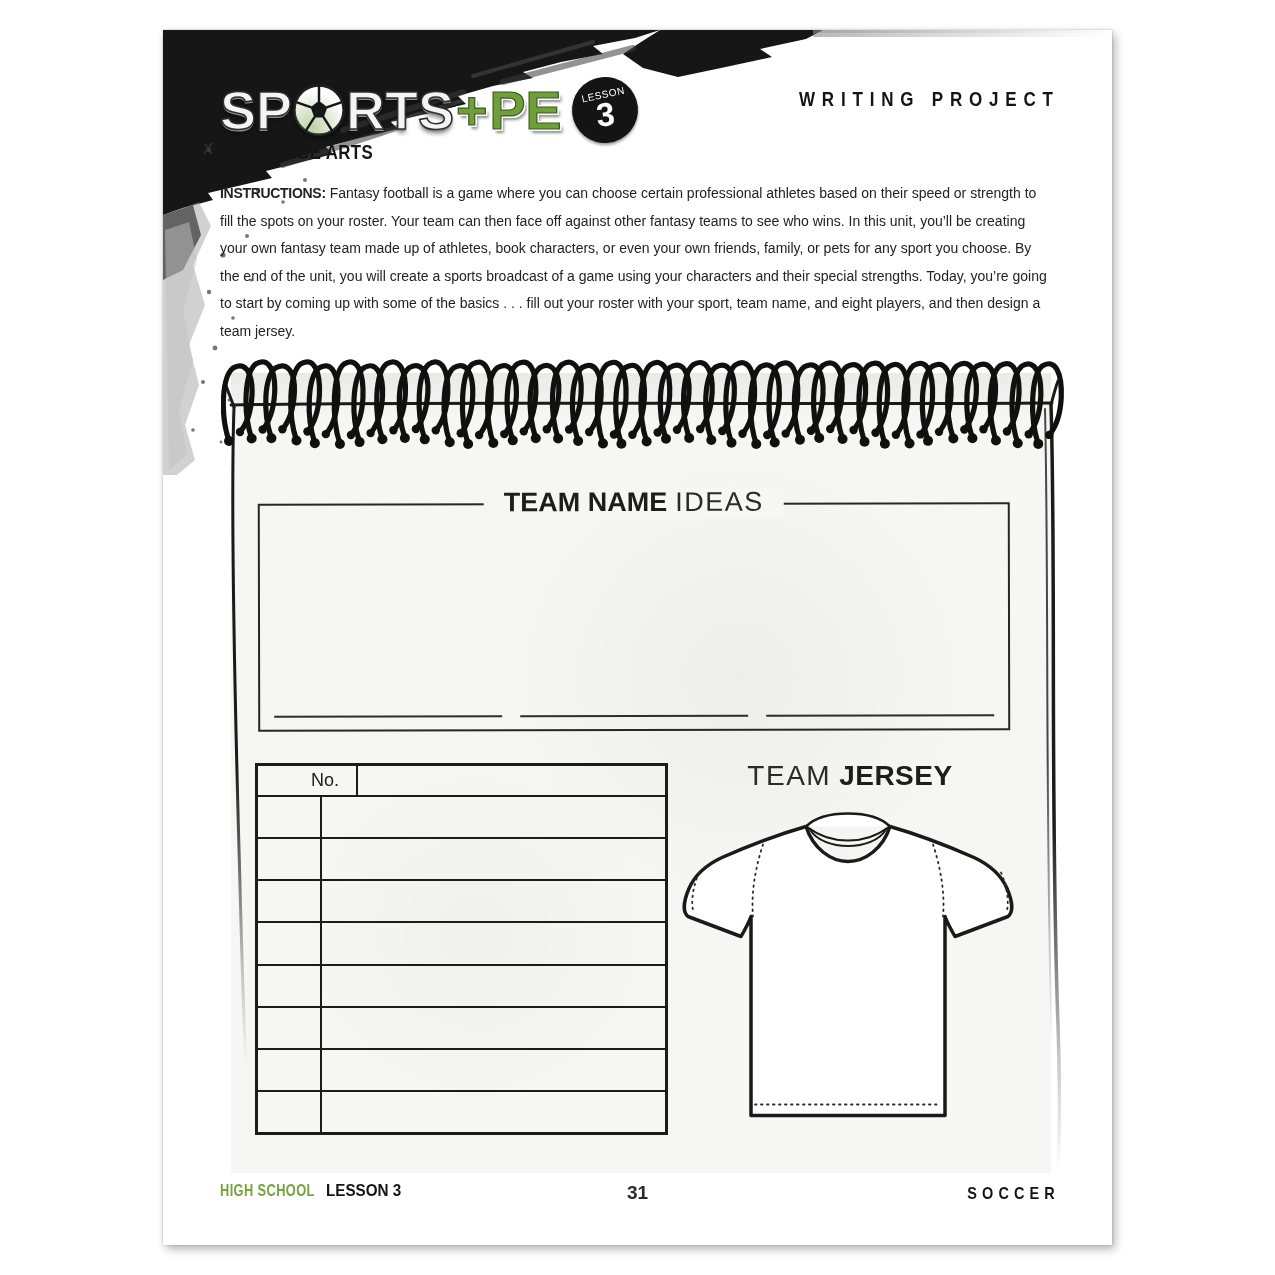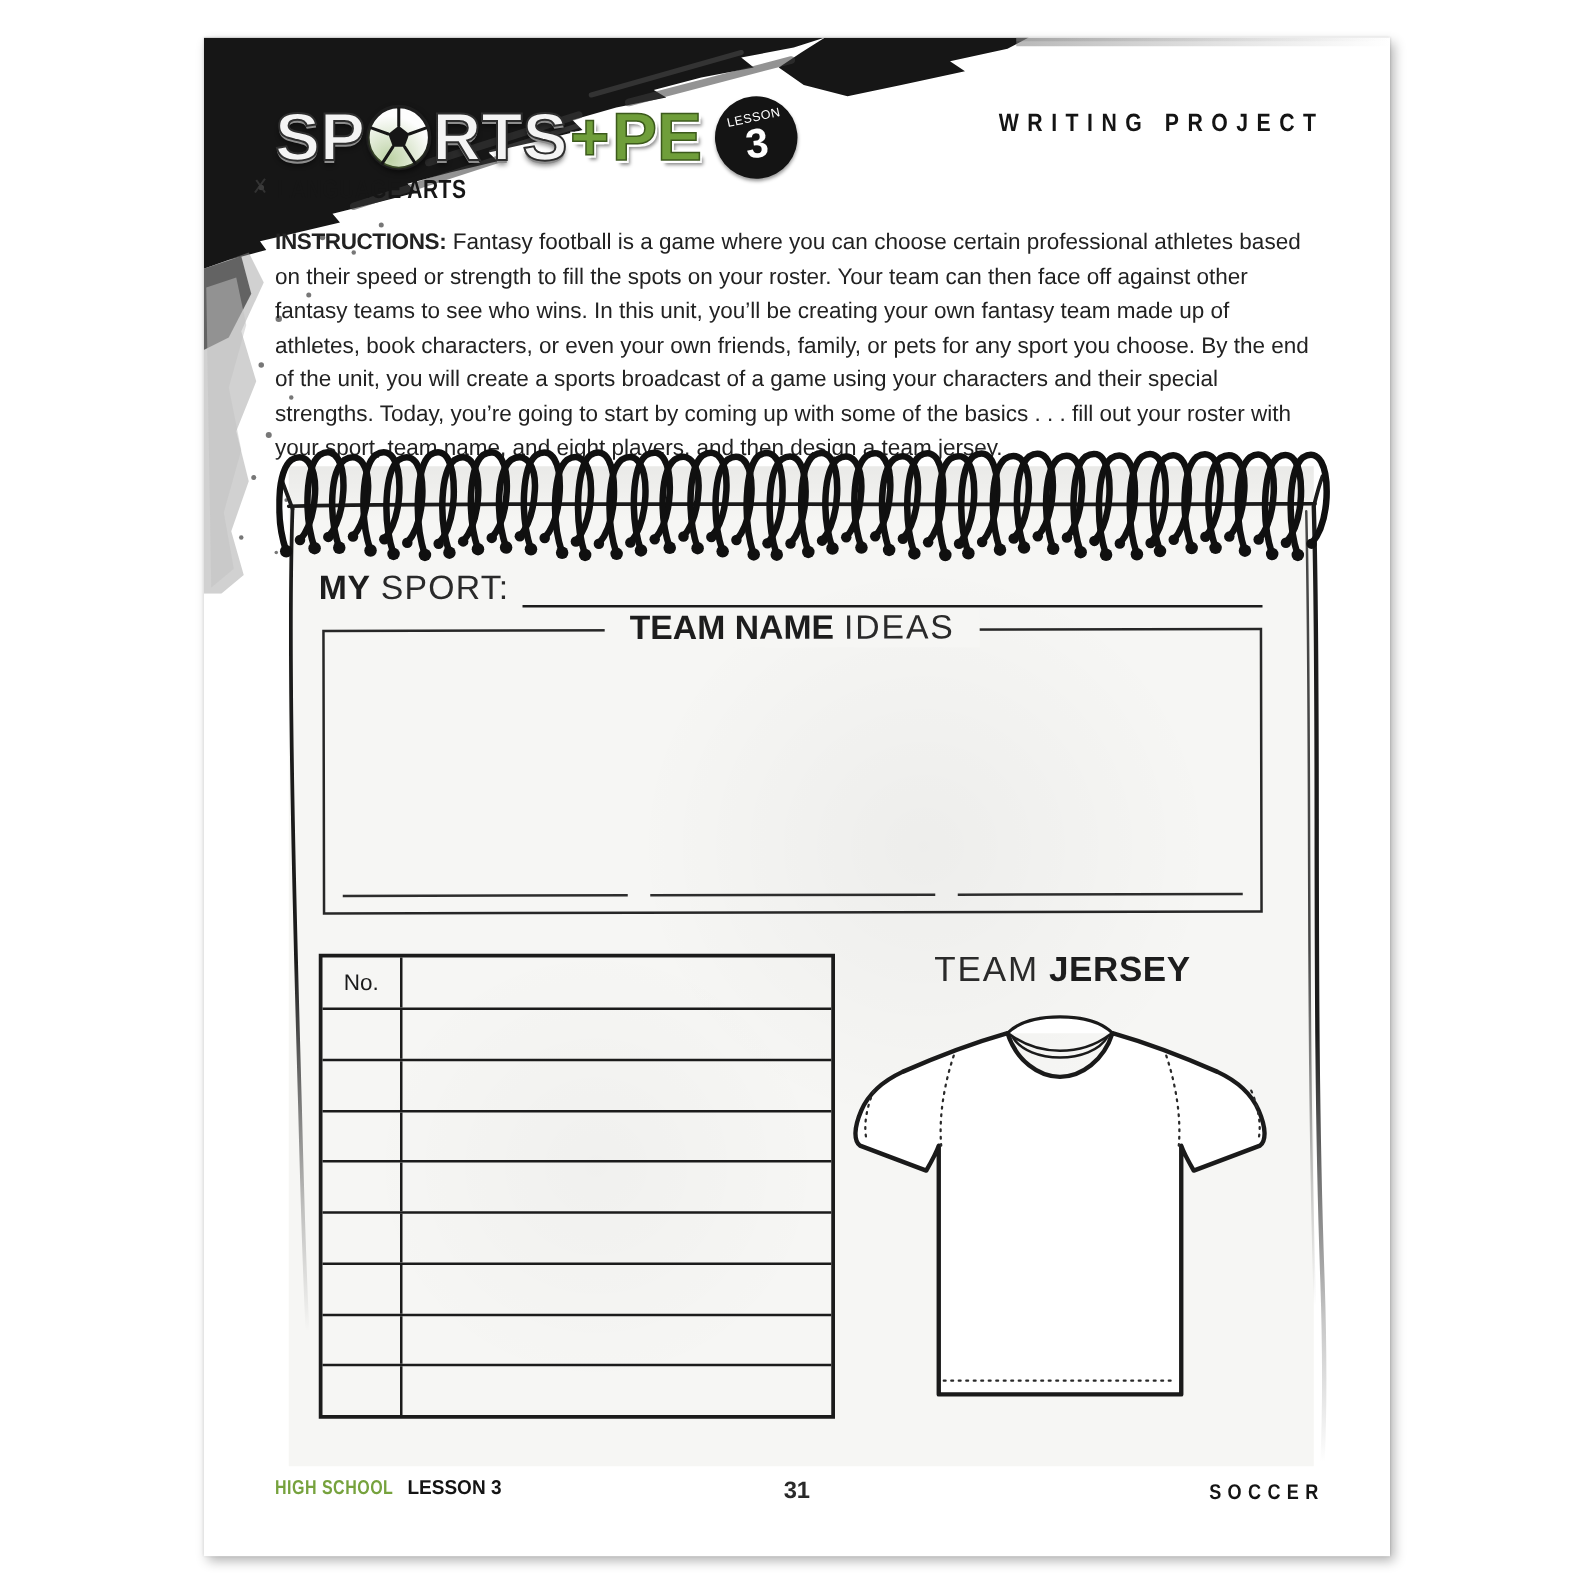--- a/index.html
+++ b/index.html
@@ -25,21 +25,21 @@
          display:flex;flex-direction:column;align-items:center;justify-content:center;
          transform:rotate(-6deg);box-shadow:0 2px 3px rgba(0,0,0,0.4);}
   .badge-label{color:#fff;font-size:10px;letter-spacing:0.5px;transform:rotate(-6deg);margin-bottom:-2px;}
   .badge-num{color:#fff;font-size:33px;font-weight:800;line-height:1;}
   .subject{left:59px;top:110px;font-size:21px;font-weight:700;letter-spacing:0.5px;
            transform:scaleX(0.8);transform-origin:left center;color:#161616;}
   .writing-project{top:58px;right:52px;font-size:20px;font-weight:700;letter-spacing:8px;
            transform:scaleX(0.85);transform-origin:right center;color:#141414;white-space:nowrap;}
 
   
-  .instructions{left:57px;top:150px;width:833px;font-size:18px;line-height:27.5px;color:#222;}
+  .instructions{left:57px;top:150px;width:833px;font-size:14px;line-height:27.5px;color:#222;}
   .instructions b{font-weight:700;letter-spacing:-0.3px;}
 
   
   .paper{left:68px;top:343px;width:820px;height:800px;background:
      radial-gradient(closest-side at 62% 38%, rgba(0,0,0,0.035), transparent 75%),
      radial-gradient(closest-side at 30% 70%, rgba(0,0,0,0.025), transparent 75%),
      linear-gradient(to bottom, rgba(0,0,0,0.05), rgba(0,0,0,0) 45px),
      #f6f6f4;}
   .frame{left:55px;top:295px;}
   .coils{left:58px;top:298px;}
@@ -53,21 +53,21 @@
                  box-sizing:border-box;transform:rotate(-0.12deg);}
   .box-title{position:absolute;left:50%;top:0;transform:translate(-50%,-58%);
              background:#f6f6f4;padding:0 20px;white-space:nowrap;font-size:27px;}
   .box-title .b{font-weight:800;margin-right:8px;}
   .box-title .r{font-weight:400;letter-spacing:1.5px;color:#2a2a2a;}
   .blank-lines{position:absolute;left:14px;right:14px;bottom:12px;display:flex;gap:18px;}
   .blank-line{flex:1;border-bottom:2.5px solid #2d2d2d;height:12px;}
 
   .roster{left:92px;top:733px;width:413px;height:372px;border:3px solid #1b1b1b;
           box-sizing:border-box;display:flex;flex-direction:column;}
-  .roster-header{height:40px;display:flex;font-size:18px;color:#1b1b1b;}
+  .roster-header{height:29px;display:flex;font-size:18px;color:#1b1b1b;padding-left:36px;}
   .roster-row{flex:1;display:flex;border-top:2.5px solid #1b1b1b;}
   .cell-no{width:62px;border-right:2.5px solid #1b1b1b;display:flex;align-items:center;justify-content:center;}
   .cell-player{flex:1;display:flex;align-items:center;padding-left:14px;}
 
   .jersey-title{left:512px;top:730px;width:350px;text-align:center;font-size:28px;white-space:nowrap;}
   .jersey-title .r{font-weight:300;letter-spacing:1.5px;color:#2a2a2a;margin-right:8px;}
   .jersey-title .b{font-weight:800;letter-spacing:0.5px;}
   .tshirt{left:512px;top:778px;}
 
   
@@ -292,25 +292,20 @@
         <circle cx="785.9491984839494" cy="103.56345516327686" r="4.2" fill="#101010" stroke="none"></circle>
         <path d="M796.7388363483112,115.22821724223668 C787.7388363483112,88.22821724223668 789.7388363483112,47.14678948731908 800.7388363483112,38.14678948731908 C813.7388363483112,30.146789487319083 820.7388363483112,45.14678948731908 819.7388363483112,69.22821724223668 C818.7388363483112,87.22821724223668 813.7388363483112,99.22821724223668 807.7388363483112,106.22821724223668"></path>
         <circle cx="796.7388363483112" cy="115.22821724223668" r="5" fill="#101010" stroke="none"></circle>
         <circle cx="807.7388363483112" cy="106.22821724223668" r="4.2" fill="#101010" stroke="none"></circle>
         <path d="M817.2381365096286,115.90707774577893 C808.2381365096286,88.90707774577893 810.2381365096286,46.93627449970878 821.2381365096286,37.93627449970878 C834.2381365096286,29.936274499708784 841.2381365096286,44.93627449970878 840.2381365096286,69.90707774577893 C839.2381365096286,87.90707774577893 834.2381365096286,99.90707774577893 828.2381365096286,106.90707774577893"></path>
         <circle cx="817.2381365096286" cy="115.90707774577893" r="5" fill="#101010" stroke="none"></circle>
         <circle cx="828.2381365096286" cy="106.90707774577893" r="4.2" fill="#101010" stroke="none"></circle>
       </g>
   </svg>
 
-  <div class="abs my-sport">
-    <span class="b">MY</span>
-    <span class="r">SPORT:</span>
-    <span class="fill-line"></span>
-  </div>
 
   <div class="abs team-name-box">
     <div class="box-title">
       <span class="b">TEAM NAME</span><span class="r">IDEAS</span>
     </div>
     <div class="blank-lines">
         <span class="blank-line"></span>
         <span class="blank-line"></span>
         <span class="blank-line"></span>
       </div>

